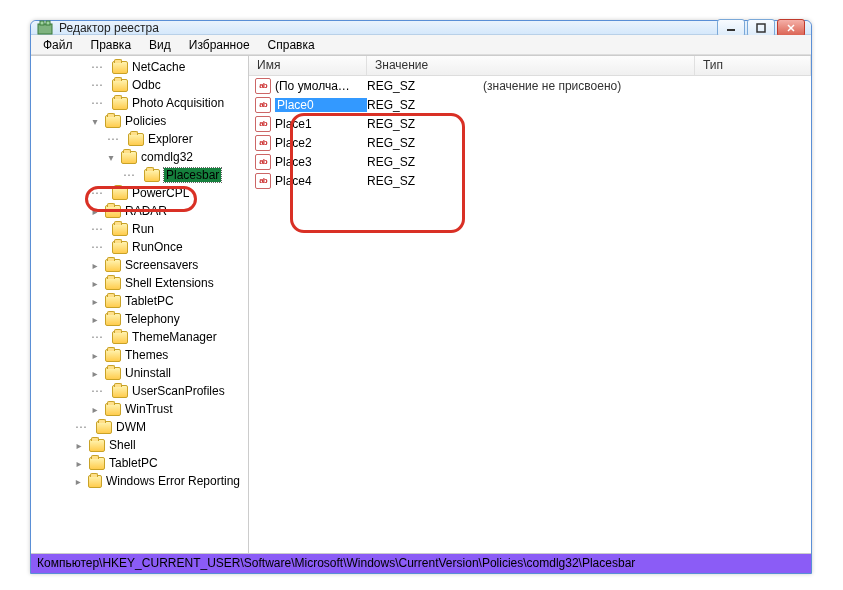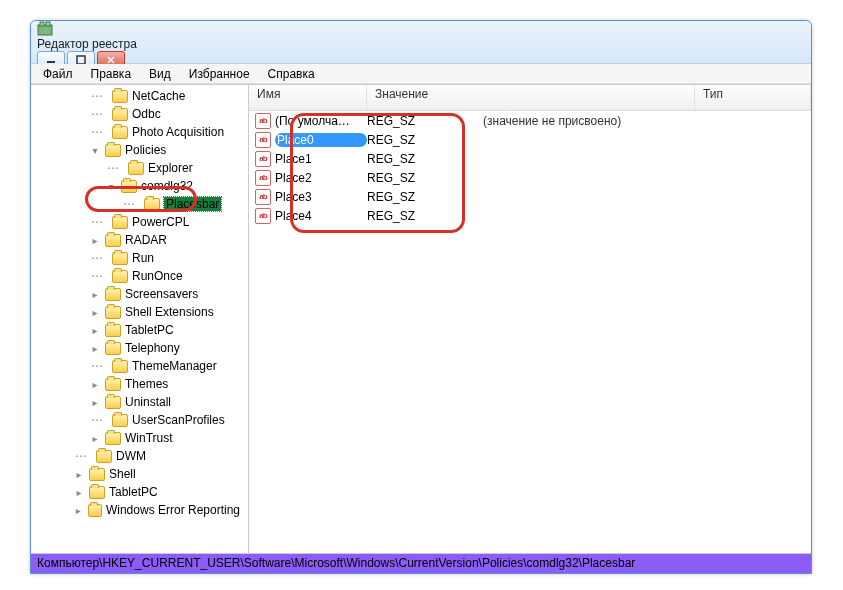--- a/index.html
+++ b/index.html
@@ -1,45 +1,45 @@
 <!DOCTYPE html>
 <html><head>
 <meta charset="utf-8">
 <style>
 * { box-sizing: border-box; margin: 0; padding: 0; }
 body { font-family: "Segoe UI", Tahoma, sans-serif; font-size: 12px; background: #fff; width: 843px; height: 590px; overflow: hidden; }
 .window { position: absolute; left: 30px; top: 20px; width: 782px; height: 554px; border: 1px solid #5a8fd6; border-radius: 6px 6px 0 0; background: #fff; display: flex; flex-direction: column; box-shadow: 0 0 4px rgba(0,0,0,.2);}
-.titlebar { height: 43px; background: linear-gradient(#eaf3fc, #d5e8fb); border-bottom: 1px solid #b8d0e8; display: flex; padding: 0 6px; border-radius: 6px 6px 0 0; flex-direction: column;}
+.titlebar { height: 14px; background: linear-gradient(#eaf3fc, #d5e8fb); border-bottom: 1px solid #b8d0e8; display: flex; align-items: center; padding: 0 6px; border-radius: 6px 6px 0 0;}
 .titlebar .icon { width: 16px; height: 16px; margin-right: 6px; display:flex;align-items:center;justify-content:center;}
 .titlebar .title { flex: 1; font-size: 12px; color: #222; }
 .winbtns { display: flex; gap: 2px; }
 .winbtn { width: 28px; height: 18px; border: 1px solid #7aa8d8; border-radius: 3px; background: linear-gradient(#f8fbff,#dcebf9); display: flex; align-items: center; justify-content: center; font-size: 10px; cursor: default;}
 .winbtn.close { background: linear-gradient(#f5b0a8,#d9604f); border-color:#c0392b; color:#fff;}
 .menubar { height: 20px; background: #f5f5f5; border-bottom: 1px solid #ddd; display: flex; align-items: center; padding: 0 4px; gap: 2px;}
 .menuitem { padding: 2px 8px; cursor: default; }
 .content { flex: 1; display: flex; border-top: 1px solid #ccc; position: relative; overflow: hidden;}
 .tree-pane { width: 218px; border-right: 1px solid #ccc; overflow-y: auto; overflow-x: scroll; background: #fff; position: relative;}
 .tree { padding: 2px 0 2px 0; white-space: nowrap;}
 .tree-item { display: flex; align-items: center; height: 18px; cursor: default; padding-right: 8px;}
 .tree-item .exp { width: 12px; height: 12px; display: inline-flex; align-items:center; justify-content:center; color:#888; font-size:10px; margin-left:2px;}
 .tree-item .folder { width: 16px; height: 13px; background: linear-gradient(#fff3b0,#ffcc4d); border:1px solid #c9a227; border-radius: 2px; margin: 0 4px; position:relative;}
 .tree-item .folder::before{content:"";position:absolute;top:-3px;left:1px;width:6px;height:3px;background:#ffe08a;border:1px solid #c9a227;border-bottom:none;border-radius:2px 2px 0 0;}
 .tree-item .label { }
 .tree-item.selected .label { background: #15803d; outline:1px dotted #666; padding: 0 2px;}
 .list-pane { flex: 1; overflow-y: auto; }
-.list-header { height: 26px; display: flex; background: linear-gradient(#fdfdfd,#f0f0f0); border-bottom: 1px solid #ddd;}
+.list-header { height: 20px; display: flex; background: linear-gradient(#fdfdfd,#f0f0f0); border-bottom: 1px solid #ddd;}
 .list-header .col { padding: 2px 8px; border-right: 1px solid #e0e0e0; font-size: 12px; color: #333;}
 .col-name { width: 118px; }
 .col-type { width: 116px; }
 .col-value { flex: 1; }
 .list-body { }
 .list-row { display: flex; align-items: center; height: 19px; }
 .list-row .icon { width: 16px; height: 16px; margin: 0 4px 0 6px; border:1px solid #c66; border-radius:2px; background:#fff; display:flex; align-items:center; justify-content:center; font-size:8px; color:#c33; font-weight:bold; letter-spacing:-1px;}
 .list-row .name { width: 92px; padding-right:16px; white-space:nowrap; overflow:hidden; text-overflow:ellipsis;}
-.list-row .name.sel { background:#3399ff; color:#fff; padding:0 2px;border-radius:7px;}
+.list-row .name.sel { background:#3399ff; color:#fff; padding:0 2px;}
 .list-row .type { width: 116px; }
 .list-row .value { flex: 1; color:#333;}
 .statusbar { height: 20px; border-top: 1px solid #ccc; padding: 2px 6px; font-size: 12px; background:#8b5cf6; white-space:nowrap; overflow:hidden;}
 .hl1 { position:absolute; left:85px; top:186px; width:112px; height:26px; border:3px solid #d93025; border-radius:14px; pointer-events:none; z-index:50;}
 .hl2 { position:absolute; left:290px; top:113px; width:175px; height:120px; border:3px solid #d93025; border-radius:14px; pointer-events:none; z-index:50;}
 .tree-pane::-webkit-scrollbar, .list-pane::-webkit-scrollbar { width:16px; height:16px;}
 .tree-pane::-webkit-scrollbar-thumb { background:#c8c8c8; border:1px solid #aaa; border-radius:2px;}
 .tree-pane::-webkit-scrollbar-track { background:#f0f0f0;}
 .dots { color:#888; letter-spacing:1px; padding:0 4px;}
 </style>

